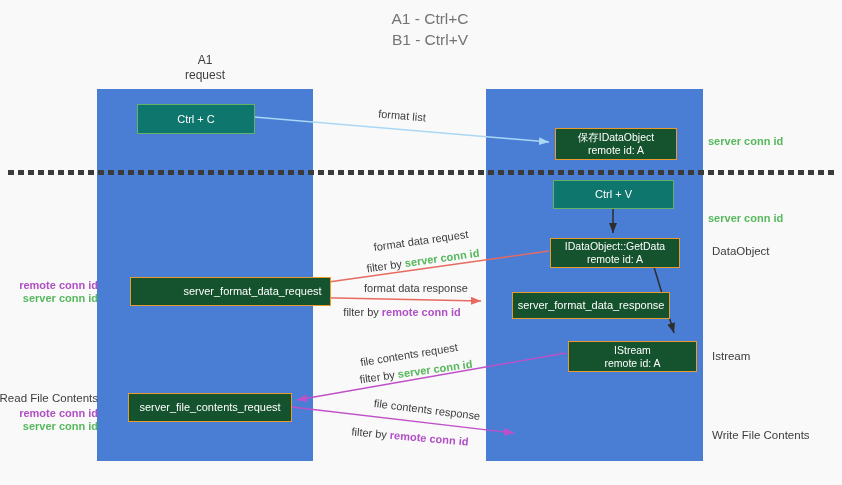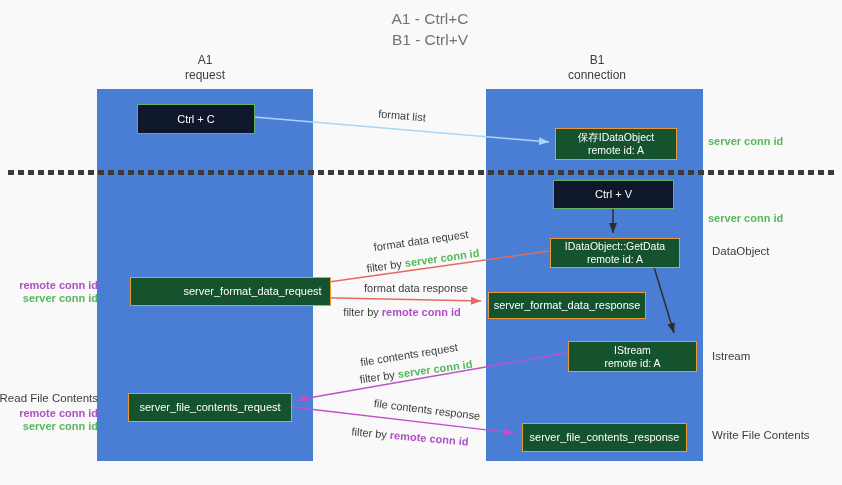--- a/index.html
+++ b/index.html
@@ -21,29 +21,29 @@
   
   .column{top:89px;height:372px;background:#4a7ed4;}
   .column.left{left:97px;width:216px;}
   .column.right{left:486px;width:217px;}
   
   .divider{left:8px;top:170px;width:827px;height:5px;
     background:repeating-linear-gradient(90deg,#3b3b3b 0 6px,transparent 6px 10px);}
   
   .node{display:flex;flex-direction:column;align-items:center;justify-content:center;
     color:#fff;font-size:11px;line-height:13px;text-align:center;white-space:nowrap;}
-  .node.green{background:#0f172a;border:1px solid #66b168;}
+  .node.green{background:#0f766e;border:1px solid #66b168;}
   .node.orange{background:#14532d;border:1px solid #eb9a2e;}
   .node.small{font-size:10.5px;}
   #ctrl-c{left:137px;top:104px;width:116px;height:28px;}
   #save-obj{left:555px;top:128px;width:120px;height:30px;}
   #ctrl-v{left:553px;top:180px;width:119px;height:27px;}
   #getdata{left:550px;top:238px;width:128px;height:28px;}
   #fmt-req{left:130px;top:277px;width:155px;height:27px;padding-left:44px;}
-  #fmt-resp{left:488px;top:292px;width:156px;height:25px;}
+  #fmt-resp{left:512px;top:292px;width:156px;height:25px;}
   #istream{left:568px;top:341px;width:127px;height:29px;}
   #file-req{left:128px;top:393px;width:162px;height:27px;text-align:center;}
   #file-resp{left:522px;top:423px;width:163px;height:27px;}
   
   .edge-label{font-size:11px;line-height:13px;color:#3d3d3d;white-space:nowrap;}
   .edge-label .green{color:#56b85c;font-weight:bold;}
   .edge-label .purple{color:#b04fc6;font-weight:bold;}
   
   .side-label{font-size:11px;line-height:13px;white-space:nowrap;}
   .side-label.bold-green{color:#56b85c;font-weight:bold;}
@@ -58,24 +58,20 @@
 <div class="canvas">
 
   <div class="abs title">
     <div>A1 - Ctrl+C</div>
     <div>B1 - Ctrl+V</div>
   </div>
 
   <div class="abs col-header left">
     <div>A1</div>
     <div>request</div>
-  </div>
-  <div class="abs col-header right">
-    <div>B1</div>
-    <div>connection</div>
   </div>
 
   <div class="abs column left"></div>
   <div class="abs column right"></div>
 
   <div class="abs divider"></div>
 
   <svg class="abs arrow-layer" width="842" height="485">
     <defs>
       <marker id="m-blue" markerWidth="12" markerHeight="10" refX="10" refY="4" orient="auto" markerUnits="userSpaceOnUse">
@@ -128,23 +124,20 @@
 
   <div id="istream" class="abs node orange small">
     <div>IStream</div>
     <div>remote id: A</div>
   </div>
 
   <div id="file-req" class="abs node orange">
     <div>server_file_contents_request</div>
   </div>
 
-  <div id="file-resp" class="abs node orange">
-    <div>server_file_contents_response</div>
-  </div>
 
   <div class="abs edge-label" style="left:402px;top:116px;transform:translate(-50%,-50%) rotate(5deg);">format list</div>
 
   <div class="abs edge-label" style="left:421px;top:241px;transform:translate(-50%,-50%) rotate(-8deg);">format data request</div>
   <div class="abs edge-label" style="left:423px;top:261px;transform:translate(-50%,-50%) rotate(-8deg);">
     <span>filter by </span><span class="green">server conn id</span>
   </div>
 
   <div class="abs edge-label" style="left:416px;top:288px;transform:translate(-50%,-50%);">format data response</div>
   <div class="abs edge-label" style="left:402px;top:312px;transform:translate(-50%,-50%);">

